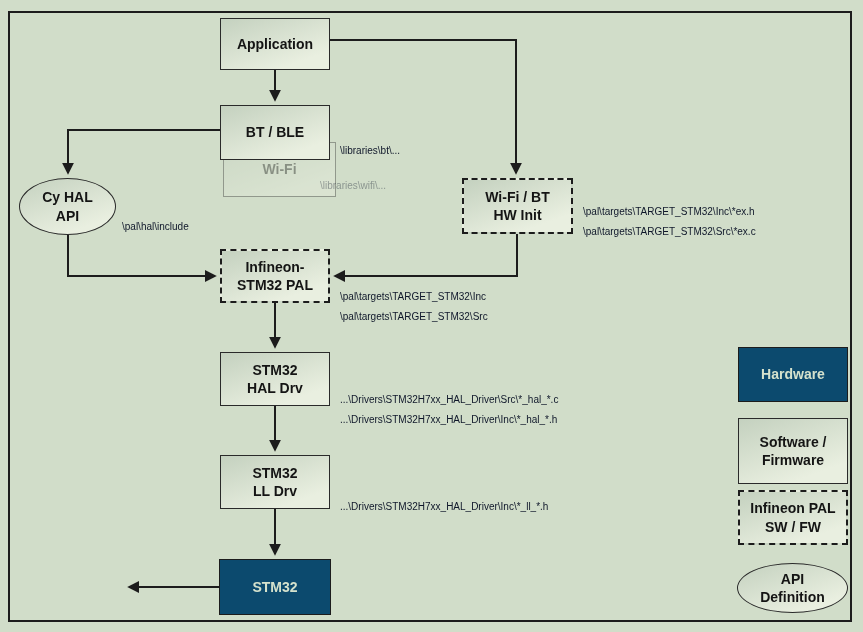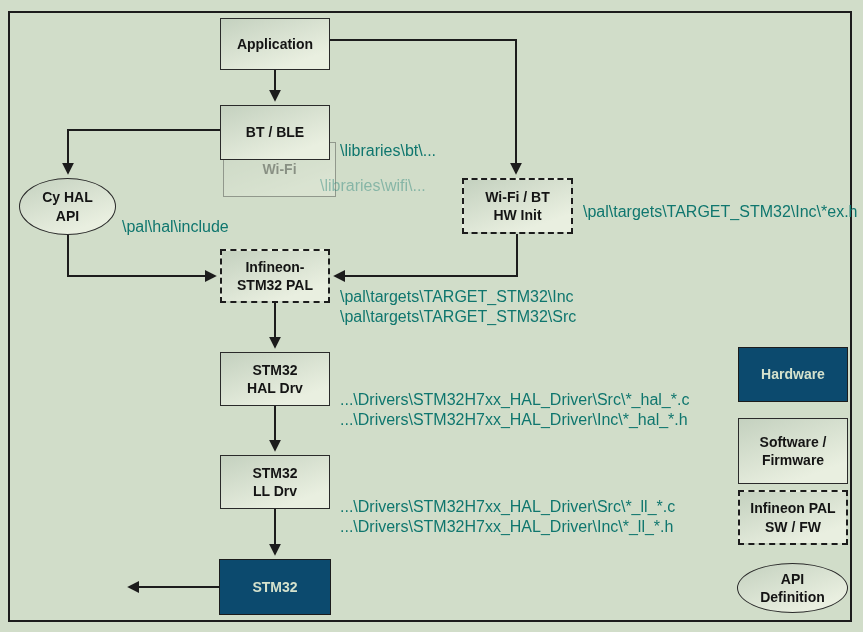--- a/index.html
+++ b/index.html
@@ -22,21 +22,21 @@
     background:linear-gradient(160deg,#c4d1bf 0%,#e9efe0 80%);
     border:1.5px solid #2a2a2a;
   }
   .node.dashed { border:2px dashed #1c1c1c; }
   .node.blue {
     background:#0c4a6e; color:#d5e2cd; border:1.5px solid #1c1c1c;
   }
   .node.ellipse { border-radius:50%; }
   .ghost { opacity:0.38; }
   .path-label {
-    position:absolute; font-size:16px; color:#0f766e;
+    position:absolute; font-size:10px; color:#0f172a;
     white-space:nowrap; line-height:20px;
   }
   svg.connectors {
     position:absolute; left:0; top:0; width:863px; height:632px;
     pointer-events:none;
   }
 </style>
 </head>
 <body>
 
@@ -63,20 +63,21 @@
     <span>API</span>
   </div>
   <div class="path-label" style="left:122px; top:217px;">\pal\hal\include</div>
 
   <div class="node dashed" style="left:462px; top:178px; width:111px; height:56px;">
     <span>Wi-Fi / BT</span>
     <span>HW Init</span>
   </div>
   <div class="path-label" style="left:583px; top:202px;">
     <div>\pal\targets\TARGET_STM32\Inc\*ex.h</div>
+    <div>\pal\targets\TARGET_STM32\Src\*ex.c</div>
   </div>
 
   <div class="node dashed" style="left:220px; top:249px; width:110px; height:54px;">
     <span>Infineon-</span>
     <span>STM32 PAL</span>
   </div>
   <div class="path-label" style="left:340px; top:287px;">
     <div>\pal\targets\TARGET_STM32\Inc</div>
     <div>\pal\targets\TARGET_STM32\Src</div>
   </div>
@@ -88,21 +89,20 @@
   <div class="path-label" style="left:340px; top:390px;">
     <div>...\Drivers\STM32H7xx_HAL_Driver\Src\*_hal_*.c</div>
     <div>...\Drivers\STM32H7xx_HAL_Driver\Inc\*_hal_*.h</div>
   </div>
 
   <div class="node" style="left:220px; top:455px; width:110px; height:54px;">
     <span>STM32</span>
     <span>LL Drv</span>
   </div>
   <div class="path-label" style="left:340px; top:497px;">
-    <div>...\Drivers\STM32H7xx_HAL_Driver\Src\*_ll_*.c</div>
     <div>...\Drivers\STM32H7xx_HAL_Driver\Inc\*_ll_*.h</div>
   </div>
 
   <div class="node blue" style="left:219px; top:559px; width:112px; height:56px;">
     <span>STM32</span>
   </div>
 
 
   <div class="node blue" style="left:738px; top:347px; width:110px; height:55px;">
     <span>Hardware</span>

